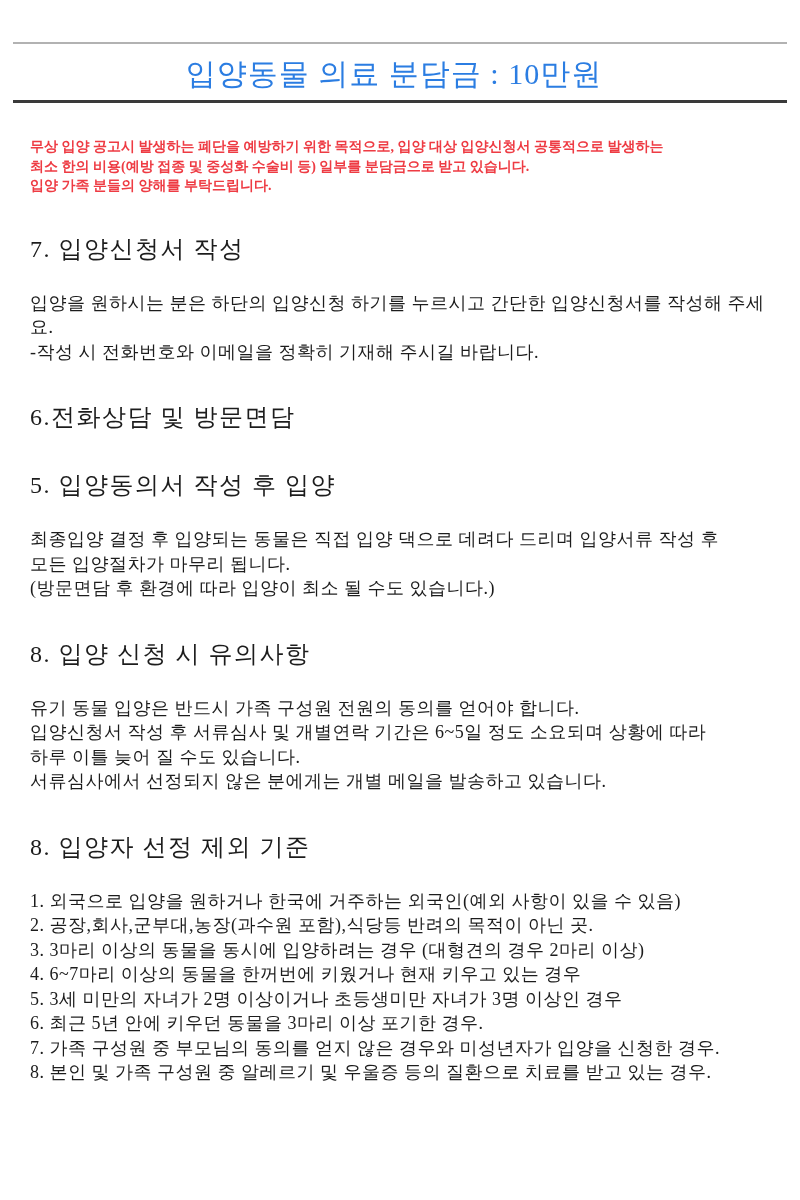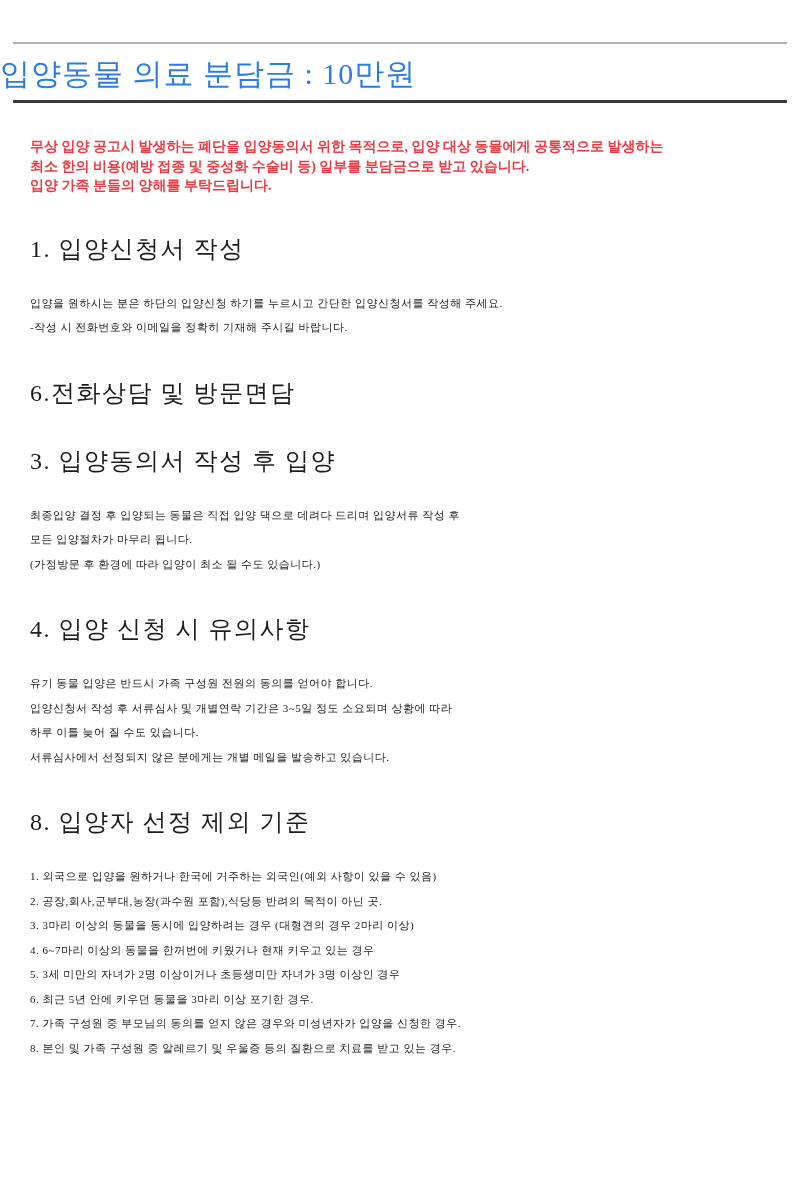--- a/index.html
+++ b/index.html
@@ -15,21 +15,21 @@
     font-family: "Liberation Serif", "DejaVu Serif", serif;
     color: #1c1c1c;
   }
   .top-rule {
     margin: 42px 13px 0 13px;
     height: 2px;
     background: #b2b2b2;
   }
   .page-title {
     margin: 13px 12px 9px 0;
-    text-align: left;
+    text-align: center;
     font-size: 30px;
     font-weight: normal;
     line-height: 34px;
     letter-spacing: 1px;
   }
   .title-rule {
     margin: 0 13px;
     height: 3px;
     background: #3a3a3a;
   }
@@ -45,60 +45,60 @@
   }
   .section-heading {
     margin: 38px 0 0 0;
     font-size: 24px;
     font-weight: normal;
     line-height: 30px;
     letter-spacing: 1.5px;
   }
   .section-body {
     margin: 27px 0 0 0;
-    font-size: 11px;
+    font-size: 18px;
     line-height: 24.5px;
     letter-spacing: 0.5px;
     white-space: pre-line;
   }
 </style>
 </head>
 <body>
 
 <div class="top-rule" style="background: rgb(178, 178, 178);"></div>
 
 <h1 class="page-title" style="color: rgb(43, 125, 226);">입양동물 의료 분담금 : 10만원</h1>
 
 <div class="title-rule" style="background: rgb(58, 58, 58);"></div>
 
-<p class="notice" style="color: rgb(238, 59, 67);">무상 입양 공고시 발생하는 폐단을 입양동의서 위한 목적으로, 입양 대상 동물에게 공통적으로 발생하는
+<p class="notice" style="color: rgb(238, 59, 67);">무상 입양 공고시 발생하는 폐단을 예방하기 위한 목적으로, 입양 대상 입양신청서 공통적으로 발생하는
 최소 한의 비용(예방 접종 및 중성화 수술비 등) 일부를 분담금으로 받고 있습니다.
 입양 가족 분들의 양해를 부탁드립니다.</p>
 
 <section class="doc-section">
-  <h2 class="section-heading">1. 입양신청서 작성</h2>
+  <h2 class="section-heading">7. 입양신청서 작성</h2>
   <p class="section-body">입양을 원하시는 분은 하단의 입양신청 하기를 누르시고 간단한 입양신청서를 작성해 주세요.
 -작성 시 전화번호와 이메일을 정확히 기재해 주시길 바랍니다.</p>
 </section>
 
 <section class="doc-section">
   <h2 class="section-heading">6.전화상담 및 방문면담</h2>
 </section>
 
 <section class="doc-section">
-  <h2 class="section-heading">3. 입양동의서 작성 후 입양</h2>
+  <h2 class="section-heading">5. 입양동의서 작성 후 입양</h2>
   <p class="section-body">최종입양 결정 후 입양되는 동물은 직접 입양 댁으로 데려다 드리며 입양서류 작성 후
 모든 입양절차가 마무리 됩니다.
-(가정방문 후 환경에 따라 입양이 최소 될 수도 있습니다.)</p>
+(방문면담 후 환경에 따라 입양이 최소 될 수도 있습니다.)</p>
 </section>
 
 <section class="doc-section">
-  <h2 class="section-heading">4. 입양 신청 시 유의사항</h2>
+  <h2 class="section-heading">8. 입양 신청 시 유의사항</h2>
   <p class="section-body">유기 동물 입양은 반드시 가족 구성원 전원의 동의를 얻어야 합니다.
-입양신청서 작성 후 서류심사 및 개별연락 기간은 3~5일 정도 소요되며 상황에 따라
+입양신청서 작성 후 서류심사 및 개별연락 기간은 6~5일 정도 소요되며 상황에 따라
 하루 이틀 늦어 질 수도 있습니다.
 서류심사에서 선정되지 않은 분에게는 개별 메일을 발송하고 있습니다.</p>
 </section>
 
 <section class="doc-section">
   <h2 class="section-heading">8. 입양자 선정 제외 기준</h2>
   <p class="section-body">1. 외국으로 입양을 원하거나 한국에 거주하는 외국인(예외 사항이 있을 수 있음)
 2. 공장,회사,군부대,농장(과수원 포함),식당등 반려의 목적이 아닌 곳.
 3. 3마리 이상의 동물을 동시에 입양하려는 경우 (대형견의 경우 2마리 이상)
 4. 6~7마리 이상의 동물을 한꺼번에 키웠거나 현재 키우고 있는 경우

